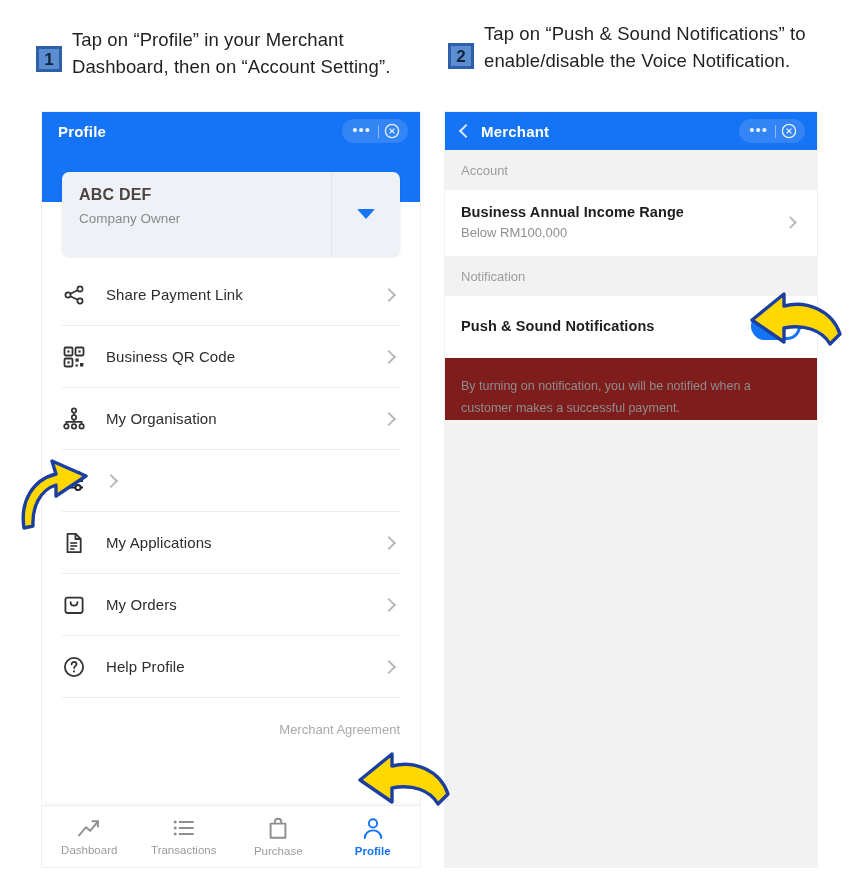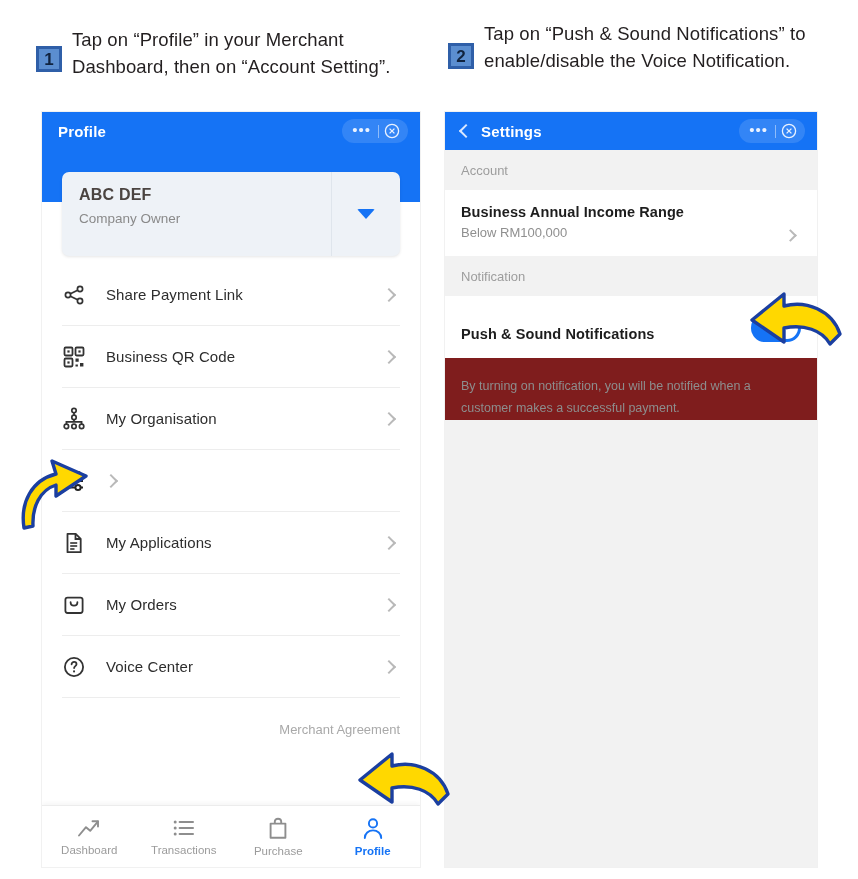--- a/index.html
+++ b/index.html
@@ -110,21 +110,21 @@
   .nav-item { flex: 1; display: flex; flex-direction: column; align-items: center; gap: 5px; }
   .nav-label { font-size: 11.5px; color: #9b9b9b; }
   .nav-item.active .nav-label { color: #1573f5; font-weight: 700; }
 
   
   .sec-head {
     background: #f2f2f2; height: 40px; display: flex; align-items: center;
     padding: 12px 16px; font-size: 13px; color: #9d9d9d;
   }
   .set-row {
-    background: #fff; padding: 14px 16px 16px 16px; display: flex; align-items: flex-end;
+    background: #fff; padding: 14px 16px 16px 16px; display: flex; align-items: center;
     min-height: 62px;
   }
   .set-text { flex: 1; }
   .set-title { font-size: 14.5px; font-weight: 700; color: #1d1d1d; letter-spacing: .1px; }
   .set-sub { font-size: 13px; color: #8f8f8f; margin-top: 5px; }
   .set-chev {
     width: 9px; height: 9px; border-top: 2px solid #b9b9b9; border-right: 2px solid #b9b9b9;
     transform: rotate(45deg); margin-right: 6px;
   }
   .toggle {
@@ -282,21 +282,21 @@
       </div>
 
       <div class="menu-item">
         <div class="mi-icon">
           <svg width="24" height="24" viewBox="0 0 24 24">
             <circle cx="12" cy="12" r="9.1" fill="none" stroke="#333" stroke-width="1.8"></circle>
             <path d="M9.6 9.3c0-1.4 1.1-2.4 2.5-2.4s2.4 1 2.4 2.3c0 1.9-2.4 1.9-2.4 3.8" fill="none" stroke="#333" stroke-width="1.8" stroke-linecap="round"></path>
             <circle cx="12.05" cy="16.4" r="1.05" fill="#333"></circle>
           </svg>
         </div>
-        <div class="mi-label">Voice Center</div>
+        <div class="mi-label">Help Profile</div>
         <div class="mi-chev"></div>
       </div>
 
       <div class="merchant-link">Merchant Agreement</div>
     </div>
 
     <div class="bottomnav">
       <div class="nav-item">
         <svg width="26" height="22" viewBox="0 0 26 22">
           <path d="M3 18.5L10 10.2l4.2 3.6L22 4.4" fill="none" stroke="#8e8e8e" stroke-width="1.9" stroke-linecap="round" stroke-linejoin="round"></path>
@@ -329,21 +329,21 @@
         </svg>
         <div class="nav-label">Profile</div>
       </div>
     </div>
   </div>
 
   <div class="panel" id="panel2">
 
     <div class="appbar">
       <div class="back-chevron"></div>
-      <div class="appbar-title">Settings</div>
+      <div class="appbar-title">Merchant</div>
       <div class="appbar-spacer"></div>
       <div class="appbar-pill">
         <div class="dots">•••</div>
         <div class="pill-div"></div>
         <div class="xclose">
           <svg width="16" height="16" viewBox="0 0 16 16">
             <circle cx="8" cy="8" r="6.6" fill="none" stroke="#eaf2ff" stroke-width="1.3"></circle>
             <line x1="5.6" y1="5.6" x2="10.4" y2="10.4" stroke="#eaf2ff" stroke-width="1.3"></line>
             <line x1="10.4" y1="5.6" x2="5.6" y2="10.4" stroke="#eaf2ff" stroke-width="1.3"></line>
           </svg>

